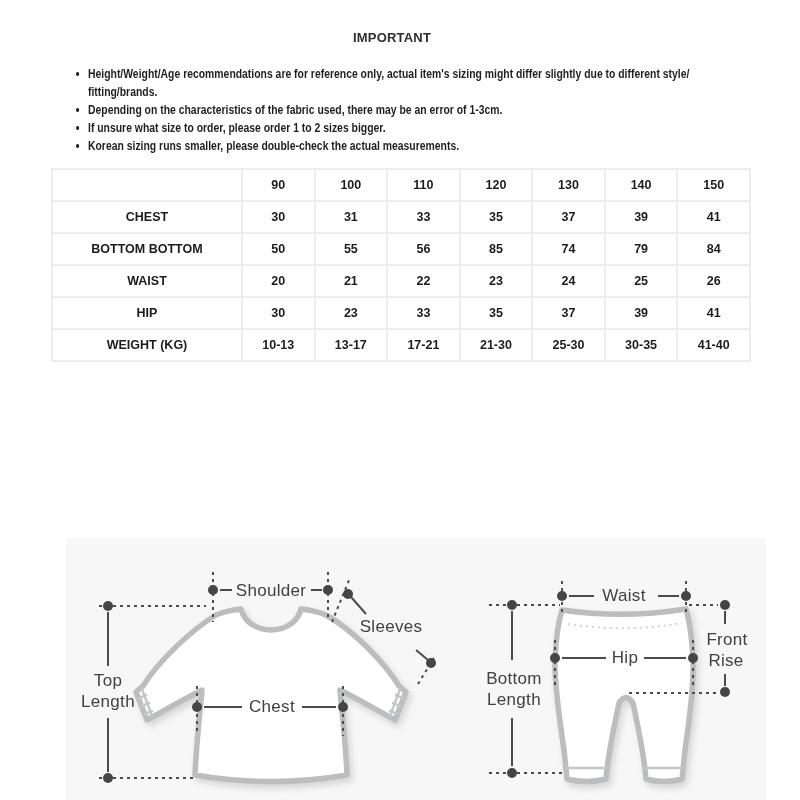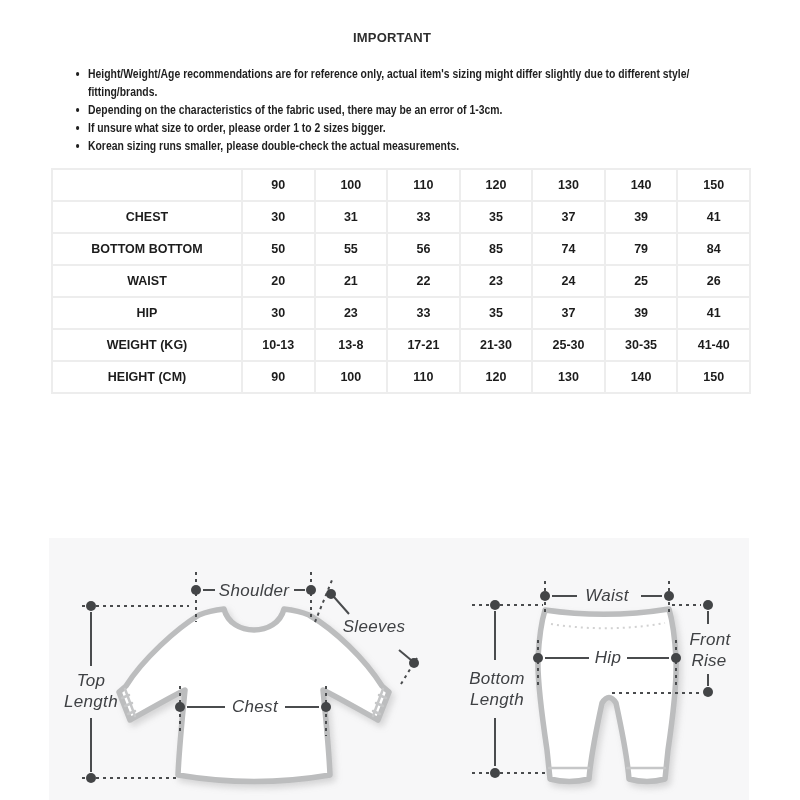--- a/index.html
+++ b/index.html
@@ -24,23 +24,22 @@
   table.size-table{
     position:absolute;left:51px;top:168px;width:700px;
     border-collapse:collapse;table-layout:fixed;
   }
   .size-table th,.size-table td{
     border:2px solid #ededed;height:30px;padding:0;
     text-align:center;vertical-align:middle;
     font-size:12.5px;font-weight:700;color:#1c1c1c;
   }
   .diagram-panel{
-    position:absolute;left:49px;top:538px;width:700px;height:262px;
+    position:absolute;left:66px;top:538px;width:700px;height:262px;
     background:#f7f7f8;
-    font-style:italic;
   }
   .garment{
     fill:#ffffff;stroke:#bcbdbe;stroke-width:5.5;
     stroke-linejoin:round;stroke-linecap:round;
     filter:drop-shadow(3px 4px 3px rgba(110,110,110,0.25));
   }
   .seam{stroke:#c6c7c8;stroke-width:2.5;fill:none;stroke-linecap:round;}
   .dotseam{stroke:#d2d2d2;stroke-width:2;fill:none;stroke-dasharray:2,4;}
   .dim{stroke:#4a4c4e;stroke-width:2;fill:none;}
   .dash{stroke:#4a4c4e;stroke-width:2;fill:none;stroke-dasharray:3,4;}
@@ -123,36 +122,26 @@
         <td>23</td>
         <td>33</td>
         <td>35</td>
         <td>37</td>
         <td>39</td>
         <td>41</td>
       </tr>
       <tr>
         <td>WEIGHT (KG)</td>
         <td>10-13</td>
-        <td>13-8</td>
+        <td>13-17</td>
         <td>17-21</td>
         <td>21-30</td>
         <td>25-30</td>
         <td>30-35</td>
         <td>41-40</td>
-      </tr>
-      <tr>
-        <td>HEIGHT (CM)</td>
-        <td>90</td>
-        <td>100</td>
-        <td>110</td>
-        <td>120</td>
-        <td>130</td>
-        <td>140</td>
-        <td>150</td>
       </tr>
     </tbody>
 </table>
 
 <div class="diagram-panel">
   <svg width="700" height="262" viewBox="0 0 700 262">
 
     <g>
       <path class="garment" d="
         M175,71

